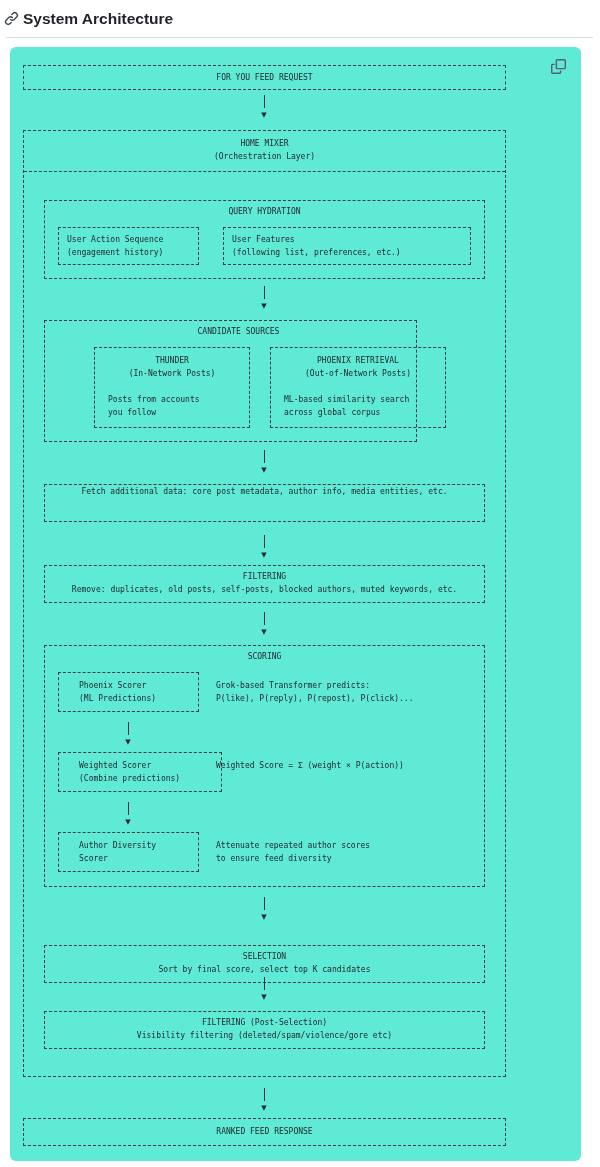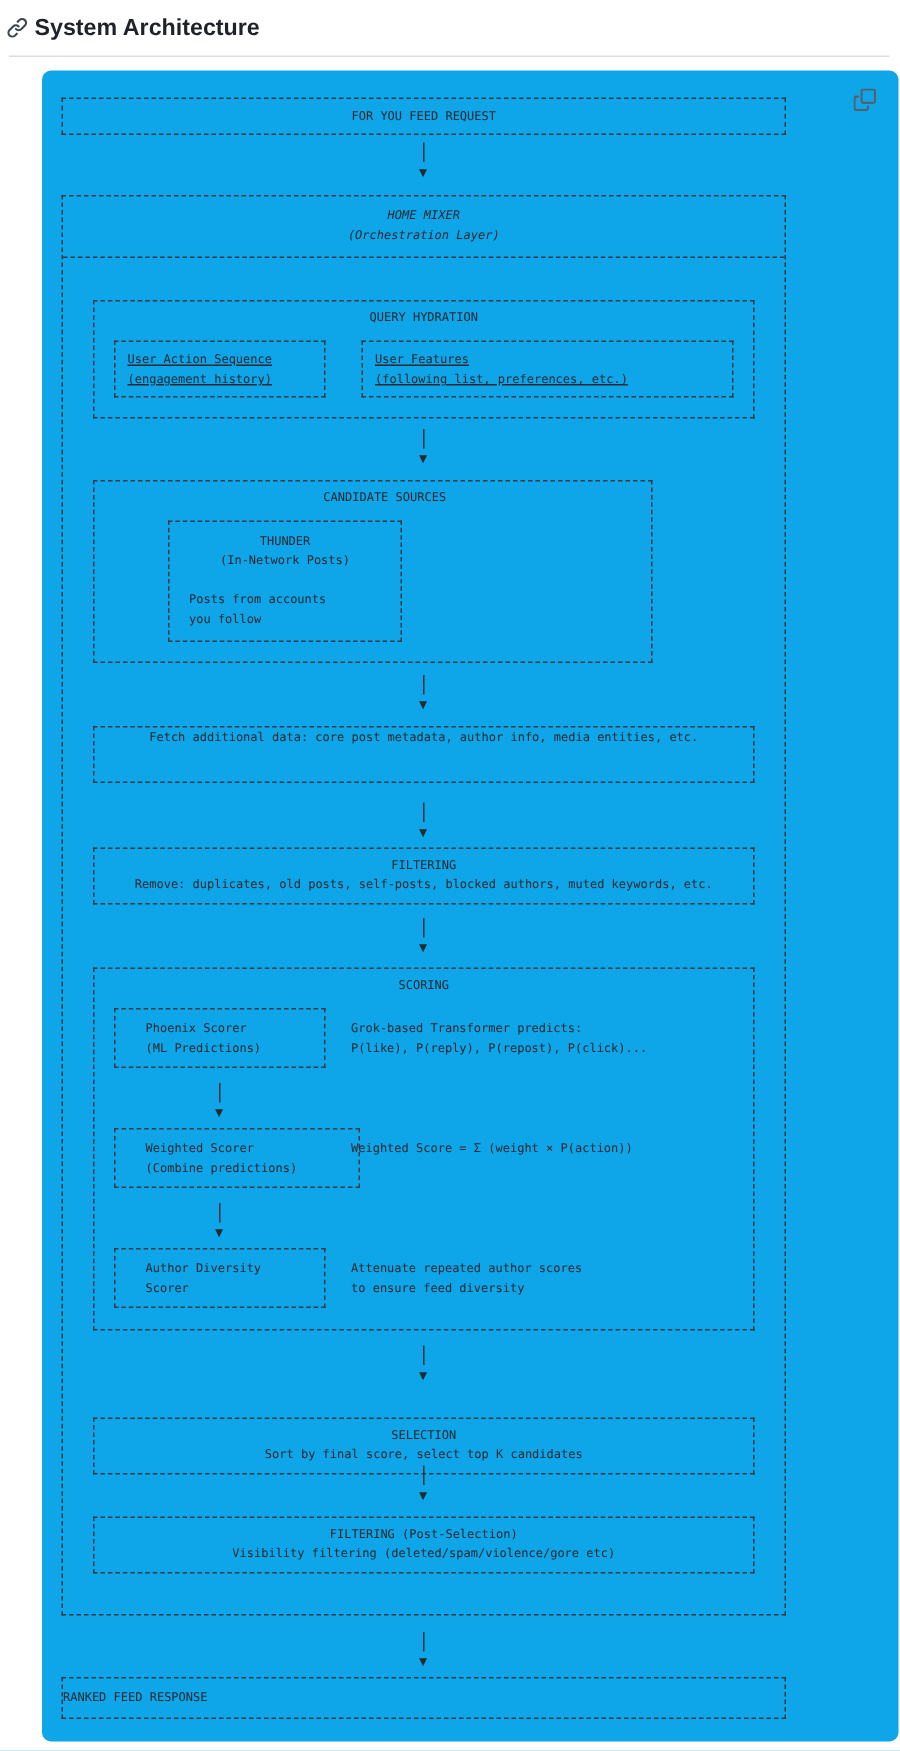--- a/index.html
+++ b/index.html
@@ -12,22 +12,22 @@
   .heading-anchor { position:absolute; left:4px; top:11px; width:15px; height:15px; display:block; text-decoration:none; }
   .heading-anchor svg { width:15px; height:15px; fill:#3f474f; }
   h2.page-title {
     position:absolute; left:23px; top:8px;
     font-size:15.5px; line-height:22px; font-weight:600; color:#1f2328;
     font-family:"Liberation Sans", sans-serif;
   }
   .heading-rule { position:absolute; left:6px; top:37px; width:587px; height:1px; background:#d8dee4; }
   
   .codeblock {
-    position:absolute; left:28px; top:47px; width:571px; height:1114px;
-    background:#0ea5e9; border-radius:6px;
+    position:absolute; left:10px; top:47px; width:571px; height:1114px;
+    background:#5eead4; border-radius:6px;
   }
   .copy-btn {
     position:absolute; left:537px; top:8px; width:22px; height:22px;
     background:transparent; border:none; cursor:pointer; display:flex; align-items:center; justify-content:center;
   }
   .copy-btn svg { width:15px; height:15px; fill:#57606a; }
   
   .diagram {
     position:absolute; inset:0;
     font-family:"DejaVu Sans Mono", monospace; font-size:8px; line-height:13px;
@@ -36,33 +36,33 @@
   .dbox { position:absolute; border:1px dashed #343b43; }
   .box-title { text-align:center; padding-top:4px; white-space:nowrap; }
   .box-desc  { text-align:center; white-space:nowrap; }
   .center-line { text-align:center; white-space:nowrap; }
   .left-line { white-space:nowrap; }
   .blank-line { height:13px; }
   
   #box-request  { left:13px; top:18px;  width:483px; height:25px; }
   #box-request .lbl { line-height:23px; text-align:center; }
   #box-home-mixer { left:13px; top:83px; width:483px; height:947px; }
-  .hm-header { height:41px; border-bottom:1px dashed #343b43; padding-top:6px; text-align:center;font-style:italic; }
+  .hm-header { height:41px; border-bottom:1px dashed #343b43; padding-top:6px; text-align:center; }
   #box-response { left:13px; top:1071px; width:483px; height:28px; }
-  #box-response .lbl { line-height:26px; text-align:left; }
+  #box-response .lbl { line-height:26px; text-align:center; }
   
   #box-query      { left:34px; top:153px; width:441px; height:79px; }
   #box-candidates { left:34px; top:273px; width:373px; height:122px;padding-left:16px; }
   #box-hydration  { left:34px; top:437px; width:441px; height:38px; }
   #box-filtering  { left:34px; top:518px; width:441px; height:38px; }
   #box-scoring    { left:34px; top:598px; width:441px; height:242px; }
   #box-selection  { left:34px; top:882px; width:441px; height:38px;margin-top:16px; }
   #box-postfilter { left:34px; top:964px; width:441px; height:38px; }
   
-  .mini { padding:5px 8px;text-decoration:underline; }
+  .mini { padding:5px 8px; }
   #box-uas  { left:48px;  top:180px; width:141px; height:38px; }
   #box-uf   { left:213px; top:180px; width:248px; height:38px; }
   .srcbox { padding:6px 0 0 0; }
   .srcbox .left-line { padding-left:13px; }
   #box-thunder { left:84px;  top:300px; width:156px; height:81px; }
   #box-phoenix { left:260px; top:300px; width:176px; height:81px; }
   .scorerbox { padding:6px 20px; }
   #box-pscorer { left:48px; top:625px; width:141px; height:40px; }
   #box-wscorer { left:48px; top:705px; width:164px; height:40px; }
   #box-adscorer{ left:48px; top:785px; width:141px; height:40px; }
@@ -142,20 +142,27 @@
     <div class="dbox" id="box-candidates">
       <div class="box-title">CANDIDATE SOURCES</div>
     </div>
     <div class="dbox srcbox" id="box-thunder">
       <div class="center-line">THUNDER</div>
       <div class="center-line">(In-Network Posts)</div>
       <div class="blank-line"></div>
       <div class="left-line">Posts from accounts</div>
       <div class="left-line">you follow</div>
     </div>
+    <div class="dbox srcbox" id="box-phoenix">
+      <div class="center-line">PHOENIX RETRIEVAL</div>
+      <div class="center-line">(Out-of-Network Posts)</div>
+      <div class="blank-line"></div>
+      <div class="left-line">ML-based similarity search</div>
+      <div class="left-line">across global corpus</div>
+    </div>
 
     <div class="connector" id="conn-3">
       <div class="vline"></div>
       <span class="arrow">▼</span>
     </div>
 
     <div class="dbox" id="box-hydration">
       <div class="box-desc">Fetch additional data: core post metadata, author info, media entities, etc.</div>
     </div>
 

